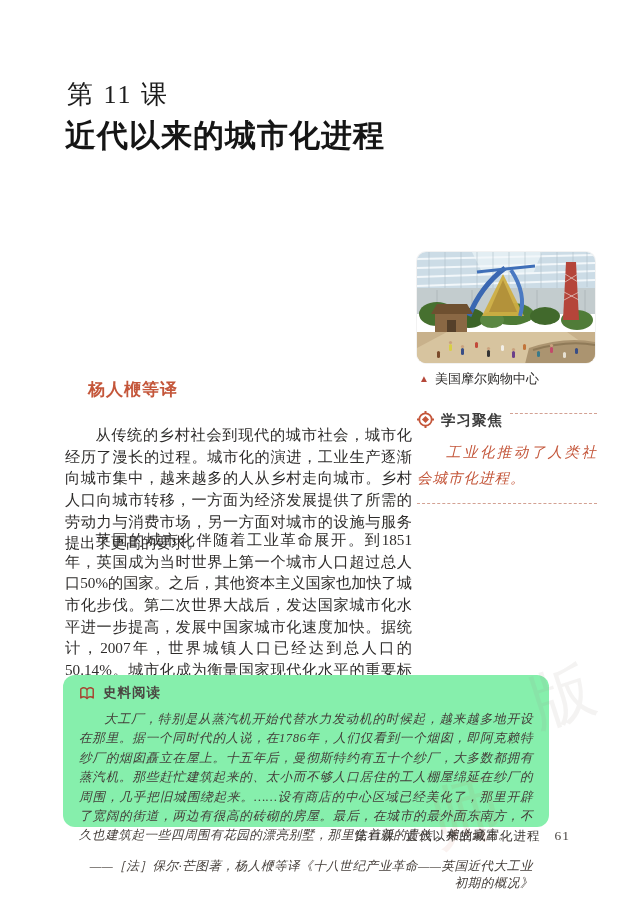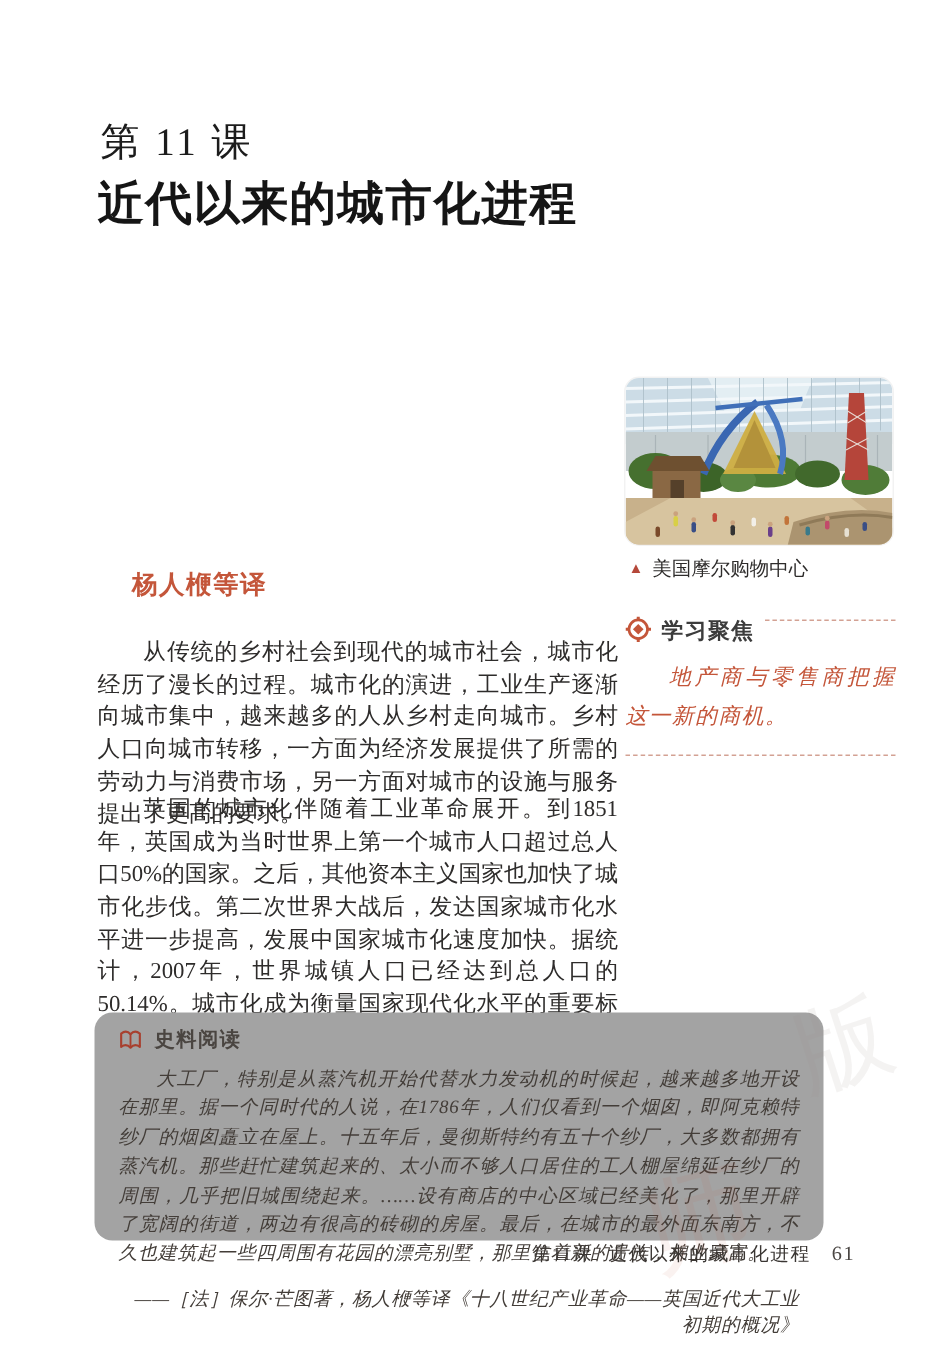--- a/index.html
+++ b/index.html
@@ -43,21 +43,21 @@
     font-size:14.5px;font-weight:bold;color:#3c3c3c;letter-spacing:1px;white-space:nowrap;
   }
   .focus-dash{flex:1;border-top:1px dashed #d3a193;height:0;margin-top:2px;}
   .focus-text{
     margin-top:9px;font-size:14.5px;line-height:26px;color:#c4563a;
     text-indent:2em;text-align:justify;font-style:italic;letter-spacing:1px;
   }
   .focus-bottom-dash{border-top:1px dashed #d3a193;margin-top:12px;}
   .reading-box{
     position:absolute;left:63px;top:650px;width:486px;height:152px;
-    background:#a3a3a3;border-radius:12px;box-sizing:border-box;padding:9px 16px 0 16px;
+    background:#86efac;border-radius:12px;box-sizing:border-box;padding:9px 16px 0 16px;
   }
   .reading-header{display:flex;align-items:center;gap:8px;}
   .reading-title{
     font-family:"Liberation Sans","DejaVu Sans",sans-serif;
     font-size:13.5px;font-weight:bold;color:#4a4541;letter-spacing:1px;
   }
   .reading-body{
     margin-top:8px;font-size:12.6px;line-height:19.4px;color:#433d38;
     text-align:justify;text-justify:inter-ideograph;text-indent:2em;font-style:italic;letter-spacing:0.5px;
   }
@@ -185,21 +185,21 @@
         <circle cx="8.5" cy="8.5" r="6.2" fill="none" stroke="#c4563a" stroke-width="1.8"></circle>
         <rect x="6" y="6" width="5" height="5" fill="#c4563a" transform="rotate(45 8.5 8.5)"></rect>
         <rect x="7.5" y="0" width="2" height="3" fill="#c4563a"></rect>
         <rect x="7.5" y="14" width="2" height="3" fill="#c4563a"></rect>
         <rect x="0" y="7.5" width="3" height="2" fill="#c4563a"></rect>
         <rect x="14" y="7.5" width="3" height="2" fill="#c4563a"></rect>
       </svg>
       <span class="focus-title">学习聚焦</span>
       <span class="focus-dash"></span>
     </div>
-    <div class="focus-text">地产商与零售商把握这一新的商机。</div>
+    <div class="focus-text">工业化推动了人类社会城市化进程。</div>
     <div class="focus-bottom-dash"></div>
   </div>
 
   <div class="reading-box">
     <div class="reading-header">
       <svg width="16" height="15" viewBox="0 0 18 16">
         <path d="M2,3 C4.5,1 7,1.2 9,3.5 C11,1.2 13.5,1 16,3 L16,13 C13.5,11.2 11,11.4 9,13.6 C7,11.4 4.5,11.2 2,13 Z" fill="none" stroke="#a8402f" stroke-width="1.6" stroke-linejoin="round"></path>
         <line x1="9" y1="3.5" x2="9" y2="13.6" stroke="#a8402f" stroke-width="1.4"></line>
       </svg>
       <span class="reading-title">史料阅读</span>

